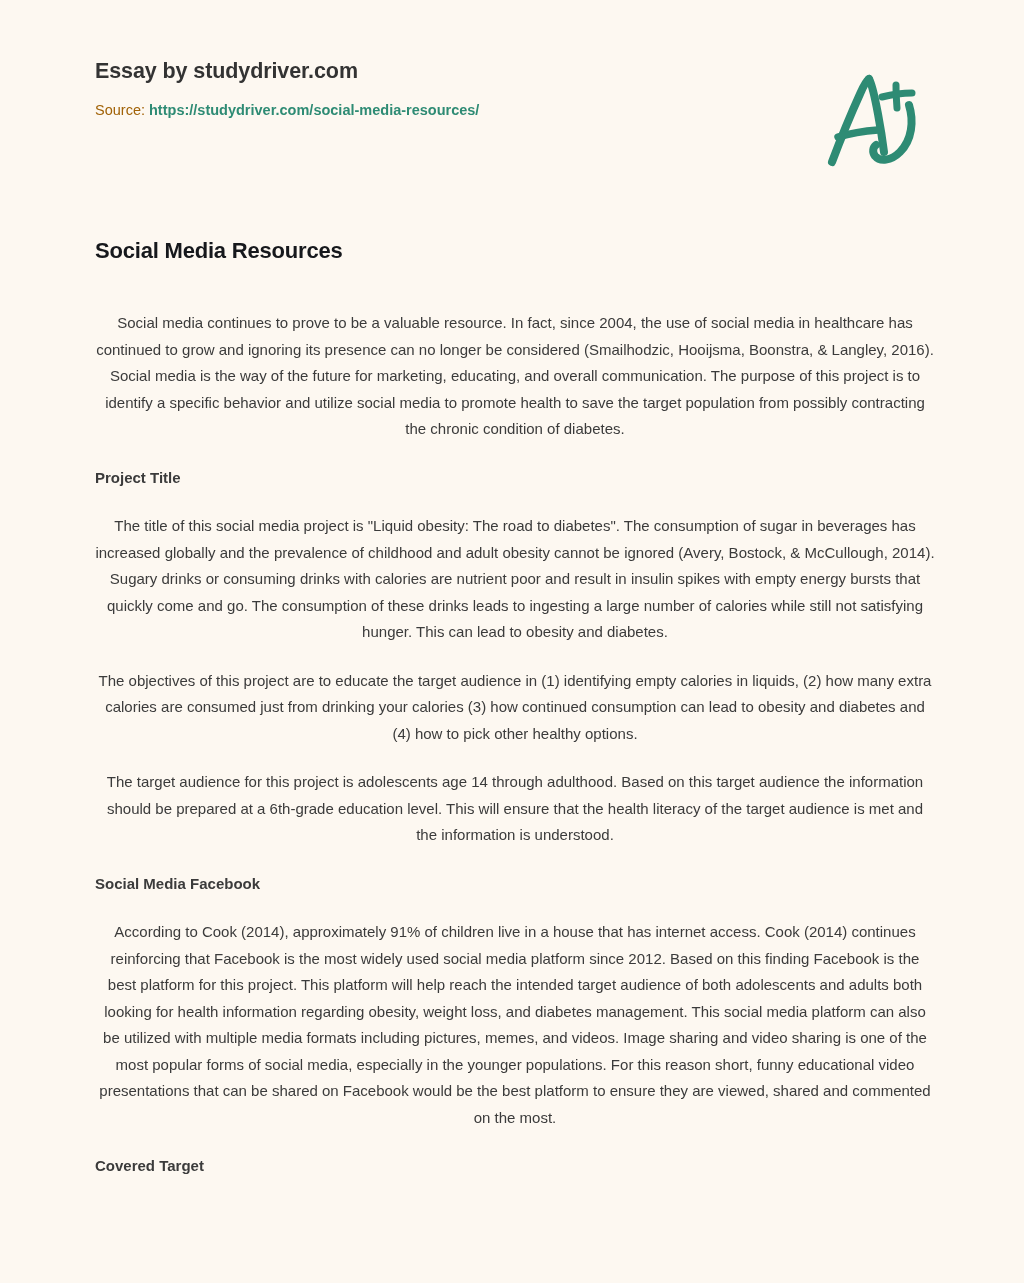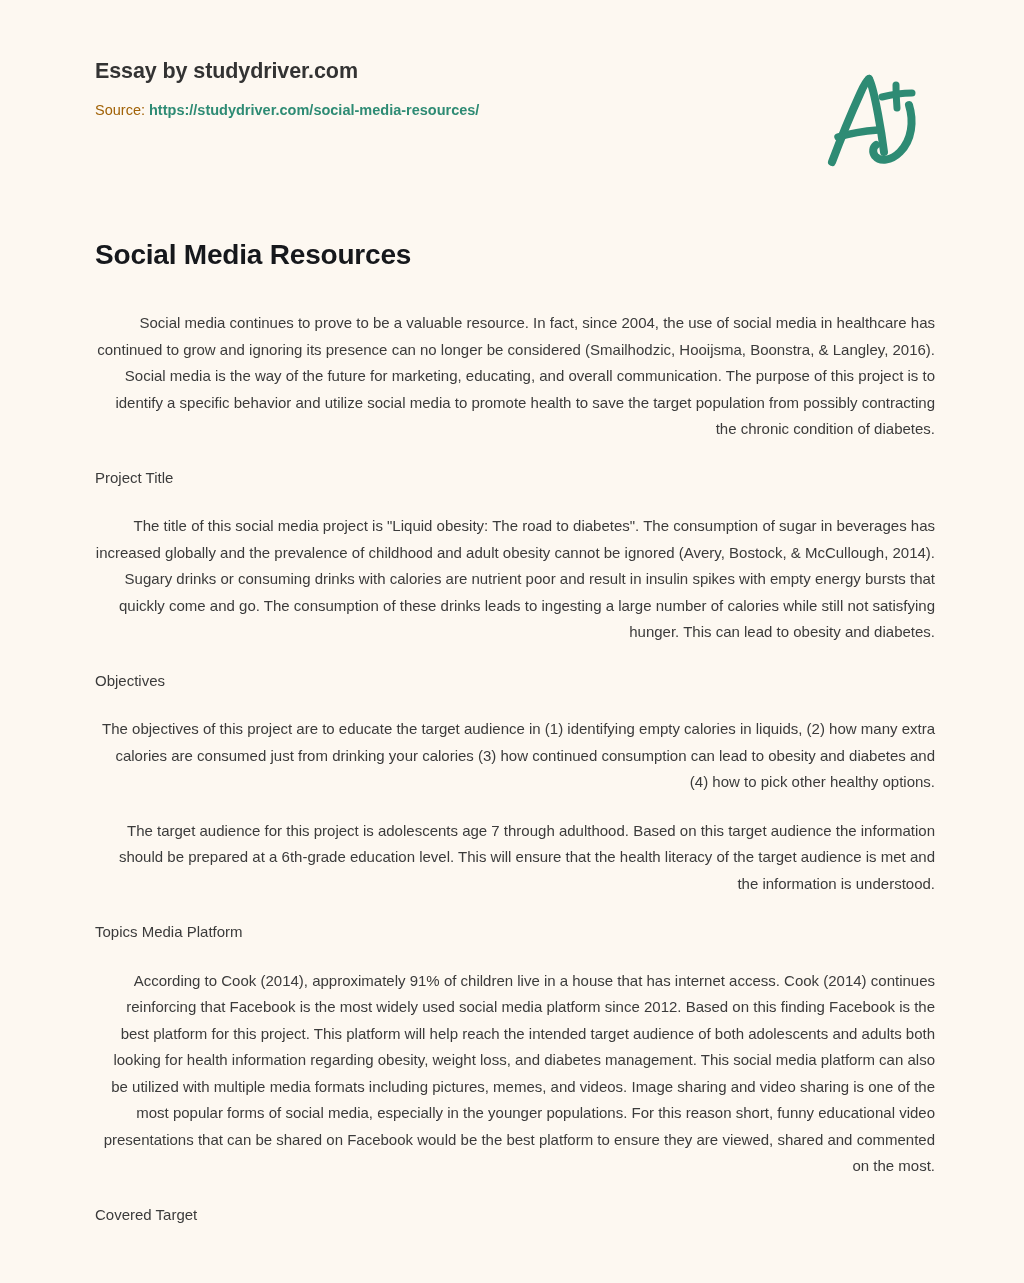--- a/index.html
+++ b/index.html
@@ -75,50 +75,50 @@
     width: 104px;
     height: 104px;
   }
 
   
   .doc-title {
     position: absolute;
     top: 238px;
     left: 95px;
     right: 89px;
-    font-size: 28px;
+    font-size: 22px;
     font-weight: bold;
     color: #16181c;
     letter-spacing: -0.2px;
     line-height: 1.2;
     margin: 0;
   }
 
   
   .doc-body {
     position: absolute;
     top: 310px;
     left: 95px;
     width: 840px;
   }
 
   .para {
     font-size: 15px;
     line-height: 26.5px;
     color: #3b3b3b;
     margin: 0 0 22px 0;
-    text-align: right;
+    text-align: center;
   }
 
   .section-heading {
     font-size: 15px;
     line-height: 26.5px;
     color: #3b3b3b;
     margin: 0 0 22px 0;
-    font-weight: normal;
+    font-weight: bold;
   }
 </style>
 </head>
 <body>
 
 <div class="page">
 
   <div class="doc-header">
     <div class="essay-by">Essay by studydriver.com</div>
     <div class="source-line">
@@ -148,25 +148,24 @@
 
   <h1 class="doc-title">Social Media Resources</h1>
 
   <div class="doc-body">
 
     <p class="para">Social media continues to prove to be a valuable resource. In fact, since 2004, the use of social media in healthcare has continued to grow and ignoring its presence can no longer be considered (Smailhodzic, Hooijsma, Boonstra, &amp; Langley, 2016). Social media is the way of the future for marketing, educating, and overall communication. The purpose of this project is to identify a specific behavior and utilize social media to promote health to save the target population from possibly contracting the chronic condition of diabetes.</p>
 
     <div class="section-heading">Project Title</div>
     <p class="para">The title of this social media project is "Liquid obesity: The road to diabetes". The consumption of sugar in beverages has increased globally and the prevalence of childhood and adult obesity cannot be ignored (Avery, Bostock, &amp; McCullough, 2014). Sugary drinks or consuming drinks with calories are nutrient poor and result in insulin spikes with empty energy bursts that quickly come and go. The consumption of these drinks leads to ingesting a large number of calories while still not satisfying hunger. This can lead to obesity and diabetes.</p>
 
-    <div class="section-heading">Objectives</div>
     <p class="para">The objectives of this project are to educate the target audience in (1) identifying empty calories in liquids, (2) how many extra calories are consumed just from drinking your calories (3) how continued consumption can lead to obesity and diabetes and (4) how to pick other healthy options.</p>
 
-    <p class="para">The target audience for this project is adolescents age 7 through adulthood. Based on this target audience the information should be prepared at a 6th-grade education level. This will ensure that the health literacy of the target audience is met and the information is understood.</p>
+    <p class="para">The target audience for this project is adolescents age 14 through adulthood. Based on this target audience the information should be prepared at a 6th-grade education level. This will ensure that the health literacy of the target audience is met and the information is understood.</p>
 
-    <div class="section-heading">Topics Media Platform</div>
+    <div class="section-heading">Social Media Facebook</div>
     <p class="para">According to Cook (2014), approximately 91% of children live in a house that has internet access. Cook (2014) continues reinforcing that Facebook is the most widely used social media platform since 2012. Based on this finding Facebook is the best platform for this project. This platform will help reach the intended target audience of both adolescents and adults both looking for health information regarding obesity, weight loss, and diabetes management. This social media platform can also be utilized with multiple media formats including pictures, memes, and videos. Image sharing and video sharing is one of the most popular forms of social media, especially in the younger populations. For this reason short, funny educational video presentations that can be shared on Facebook would be the best platform to ensure they are viewed, shared and commented on the most.</p>
 
     <div class="section-heading">Covered Target</div>
 
   </div>
 
 </div>
 
 </body></html>

